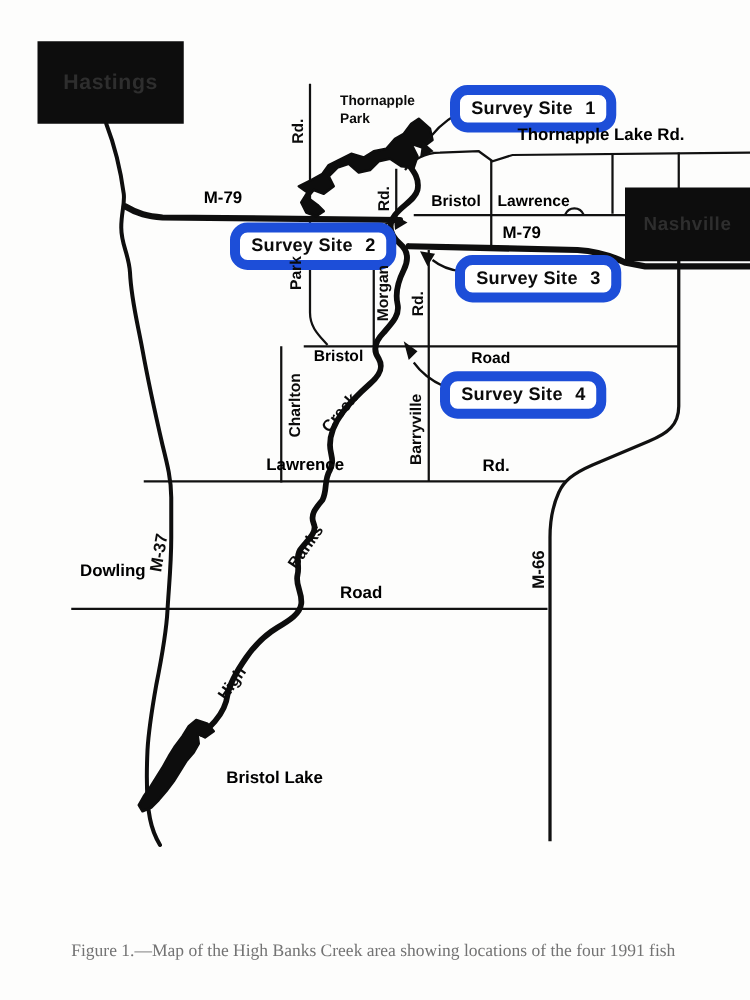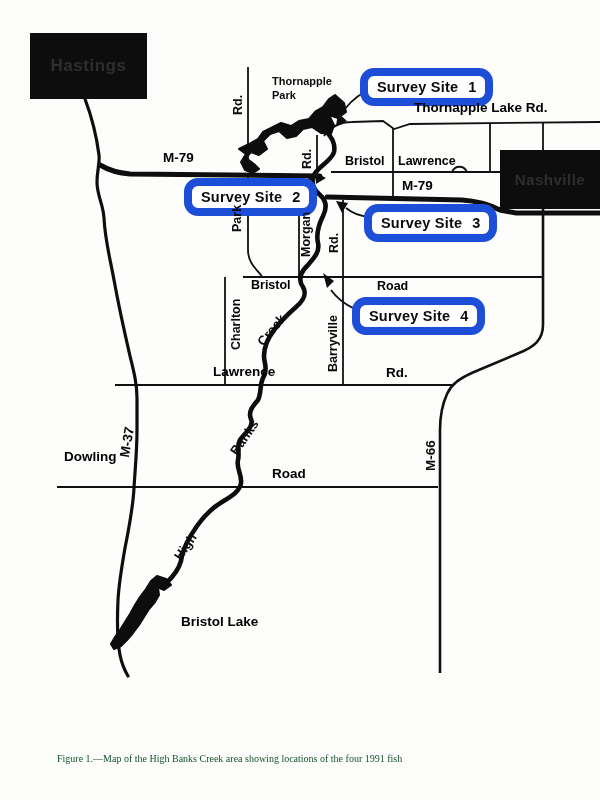--- a/index.html
+++ b/index.html
@@ -13,21 +13,21 @@
   .dlabel{position:absolute;font-weight:bold;font-size:13px;white-space:nowrap;color:#0b0b0b;
           transform-origin:0 0;}
   .callout{position:absolute;display:flex;align-items:center;background:#ffffff;
            border:8px solid #1d4ed8;border-radius:14px;height:22px;padding:0 9px;
            font-weight:bold;font-size:14.5px;letter-spacing:.2px;color:#0b0b0b;white-space:nowrap;}
   .callout .num{margin-left:10px;}
   .city{position:absolute;background:#0d0d0d;color:#2e2e2e;font-weight:bold;
         display:flex;align-items:center;justify-content:center;letter-spacing:.5px;}
   .lake-label-block{position:absolute;font-weight:bold;font-size:11px;line-height:1.3;color:#0b0b0b;}
   #caption{position:absolute;left:20px;top:752px;width:566px;
-           font-family:"Liberation Serif",serif;font-size:10px;line-height:1.45;color:#14532d;}
+           font-family:"Liberation Serif",serif;font-size:14px;line-height:1.45;color:#737373;}
   #caption .l1{padding-left:37px;}
 </style>
 </head>
 <body>
 
 <div id="page">
 
   <svg id="mapsvg" width="600" height="800" viewBox="0 0 600 800">
 
     <g stroke="#111" stroke-width="1.8" fill="none">

